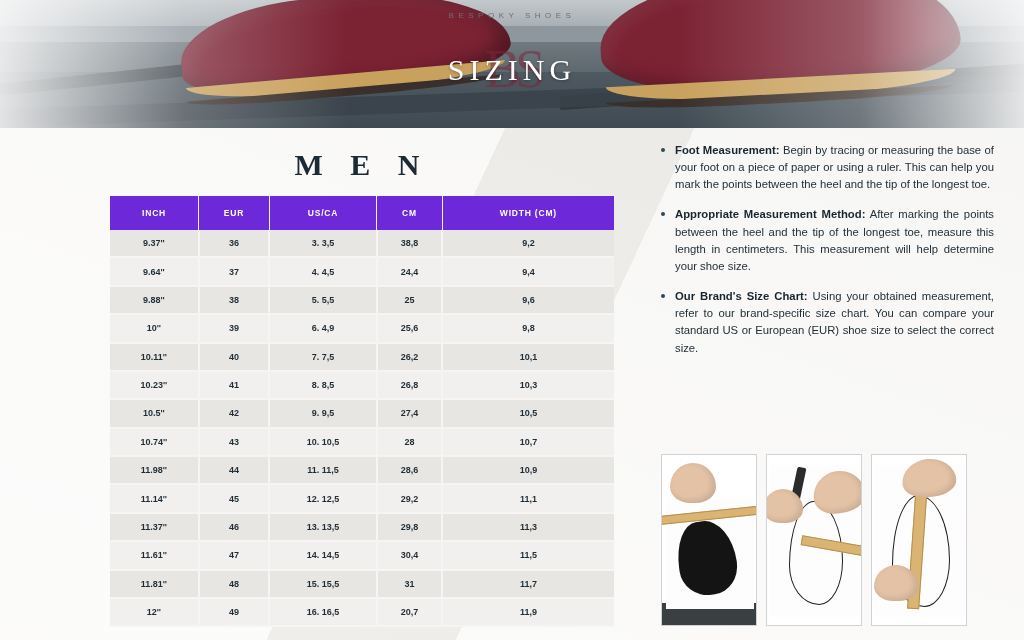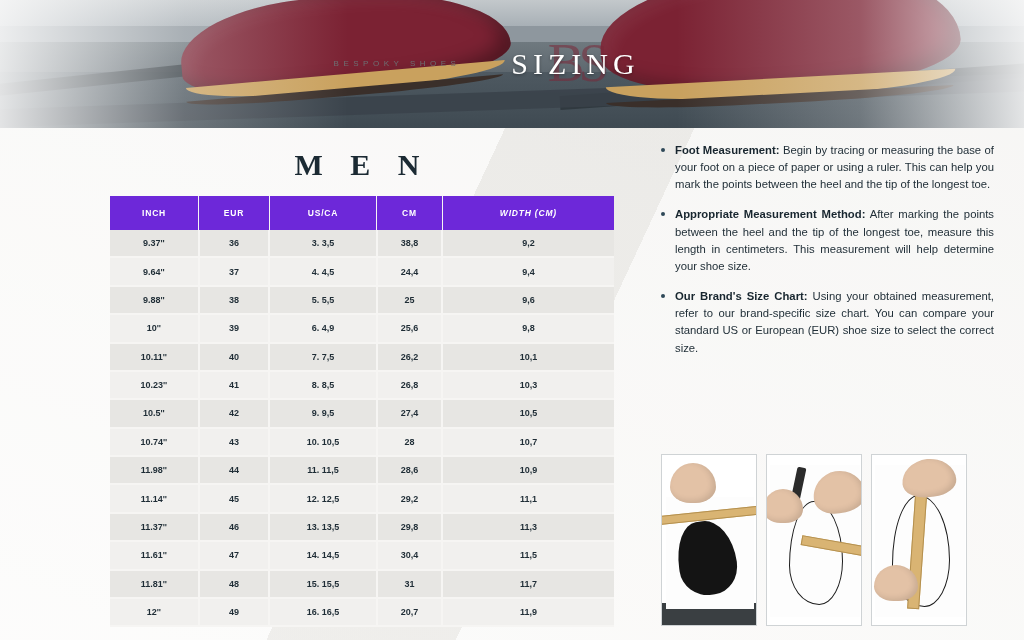--- a/index.html
+++ b/index.html
@@ -73,21 +73,21 @@
   }
   .sole-dark.l { left: 186px; top: 88px; width: 318px; height: 8px; transform: rotate(-5deg); }
   .sole-dark.r { left: 606px; top: 94px; width: 348px; height: 9px; transform: rotate(-3deg); }
 
   .hero-overlay {
     position: absolute; inset: 0;
     background: linear-gradient(90deg, rgba(250,250,250,.88) 0%, rgba(250,250,250,.25) 18%, rgba(250,250,250,0) 34%, rgba(250,250,250,0) 66%, rgba(250,250,250,.25) 84%, rgba(250,250,250,.88) 100%);
   }
   .hero-center {
     position: absolute; left: 0; right: 0; top: 0; height: 128px;
-    display: flex; align-items: center; justify-content: center;
+    display: flex; flex-direction: column; align-items: center; justify-content: center;
   }
   .brand-kicker {
     font-size: 8px; letter-spacing: 4.5px; color: #6d6f72;
     font-family: "Liberation Sans", sans-serif; font-weight: 400;
     margin-bottom: 2px;
   }
   .monogram-wrap { position: relative; width: 230px; height: 96px; }
   .monogram {
     position: absolute; left: 50%; top: 50%; transform: translate(-50%,-52%);
     font-family: "Liberation Serif", serif;
@@ -139,21 +139,21 @@
   table.size-table thead th {
     background: #6d28d9;
     color: #ffffff;
     font-size: 8.5px;
     letter-spacing: .8px;
     font-weight: 700;
     padding: 12px 2px;
     border-right: 1px solid #f6f5f3;
     text-align: center;
   }
-  table.size-table thead th:last-child { border-right: none; font-style: italic; }
+  table.size-table thead th:last-child { border-right: none; }
   table.size-table tbody td {
     text-align: center;
     padding: 8.2px 2px;
     color: #1f2d36;
     font-weight: 700;
     font-size: 9px;
     border-right: 2px solid #f6f5f3;
     border-bottom: 2px solid #f6f5f3;
   }
   table.size-table tbody td:last-child { border-right: none; }

